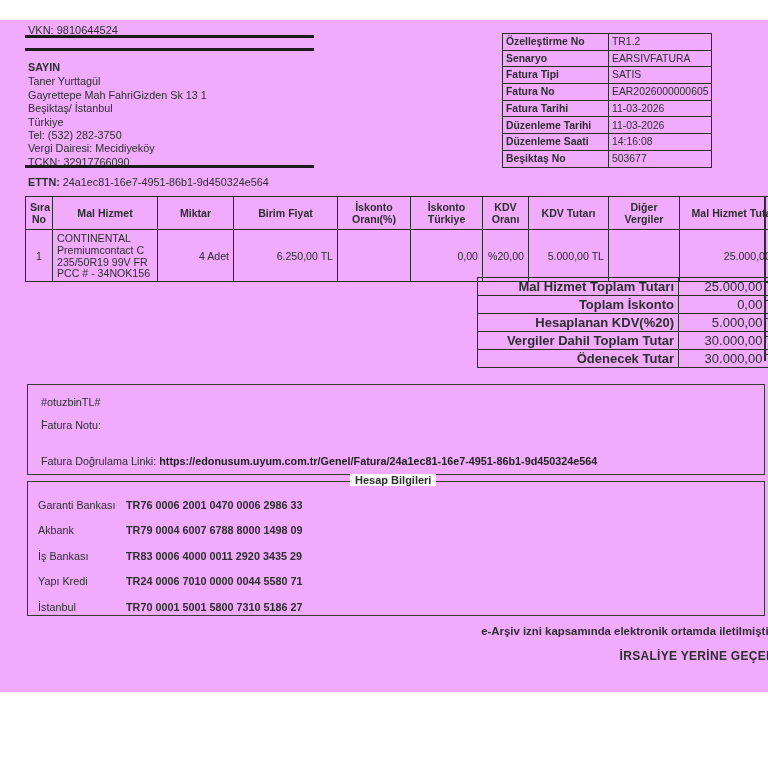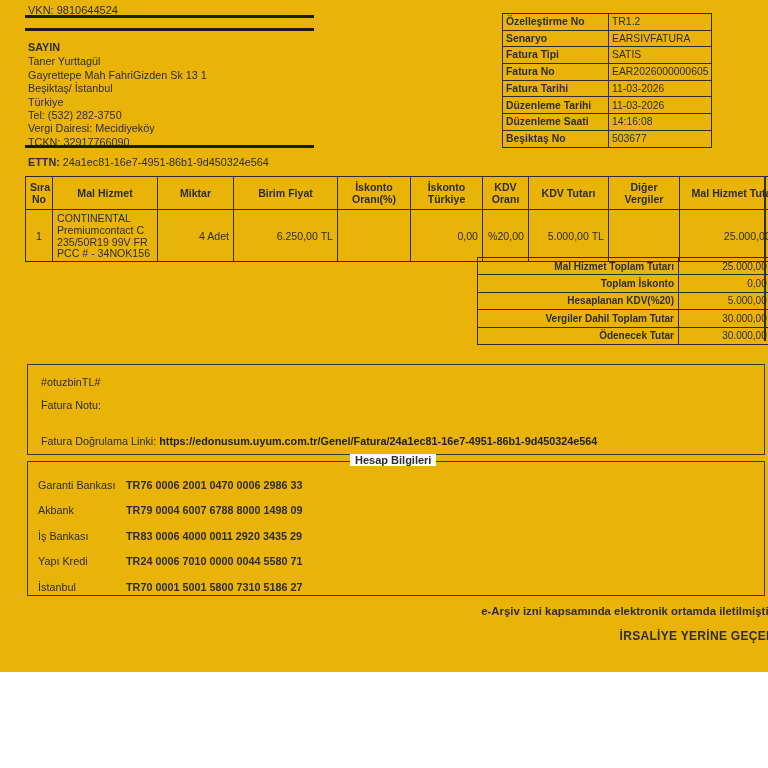--- a/index.html
+++ b/index.html
@@ -1,19 +1,19 @@
 <!DOCTYPE html>
 <html><head>
 <meta charset="utf-8">
 <style>
   html,body{margin:0;padding:0;background:#ffffff;}
   .page{
     position:relative;width:768px;height:672px;overflow:hidden;
-    background:#eab308;color:#2e2e2e;
-    font-family:"Liberation Sans", sans-serif;font-size:10.8px;
+    background:#f0abfc;color:#2e2e2e;
+    font-family:"Liberation Sans", sans-serif;font-size:10.8px;margin-top:20px;
   }
   .b{font-weight:700;}
   
   .vkn{position:absolute;left:28px;top:4px;font-size:11px;}
   .rule{position:absolute;background:#1c1c1c;height:3px;}
   .rule1{left:25px;top:15px;width:289px;}
   .rule2{left:25px;top:28px;width:289px;}
   .rule3{left:25px;top:145px;width:289px;}
   .buyer{position:absolute;left:28px;top:41px;line-height:13.4px;}
   .buyer-title{font-weight:700;margin-bottom:1px;}
@@ -26,21 +26,21 @@
   
   .items{position:absolute;left:25px;top:176px;width:765px;border-collapse:collapse;table-layout:fixed;}
   .items th,.items td{border:1.4px solid #2d2d2d;font-size:10.6px;padding:1px 4px;}
   .items th{font-weight:700;text-align:center;height:30px;line-height:12px;vertical-align:middle;}
   .items td{height:46px;vertical-align:middle;}
   .items td.desc{text-align:left;vertical-align:top;line-height:11.8px;padding-top:3px;}
   .items td.num{text-align:right;white-space:nowrap;}
   .items td.sira{text-align:center;}
   
   .totals{position:absolute;left:477px;top:257px;width:313px;border-collapse:collapse;table-layout:fixed;}
-  .totals td{border:1.4px solid #2d2d2d;font-size:10px;height:14.4px;padding:1px 4px;white-space:nowrap;}
+  .totals td{border:1.4px solid #2d2d2d;font-size:13px;height:14.4px;padding:1px 4px;white-space:nowrap;}
   .totals td.tlabel{font-weight:700;text-align:right;width:192px;}
   .totals td.tval{text-align:right;padding-right:8px;}
   
   .edge-line{position:absolute;left:764px;top:177px;width:2px;height:164px;background:#2d2d2d;}
   
   .notebox{position:absolute;left:27px;top:364px;width:738px;height:91px;border:1.5px solid #3a3a3a;box-sizing:border-box;}
   .note-amount{position:absolute;left:13px;top:11px;}
   .note-dot{position:absolute;left:13px;top:26px;}
   .note-label{position:absolute;left:13px;top:34px;}
   .note-verif{position:absolute;left:13px;top:70px;white-space:nowrap;}

